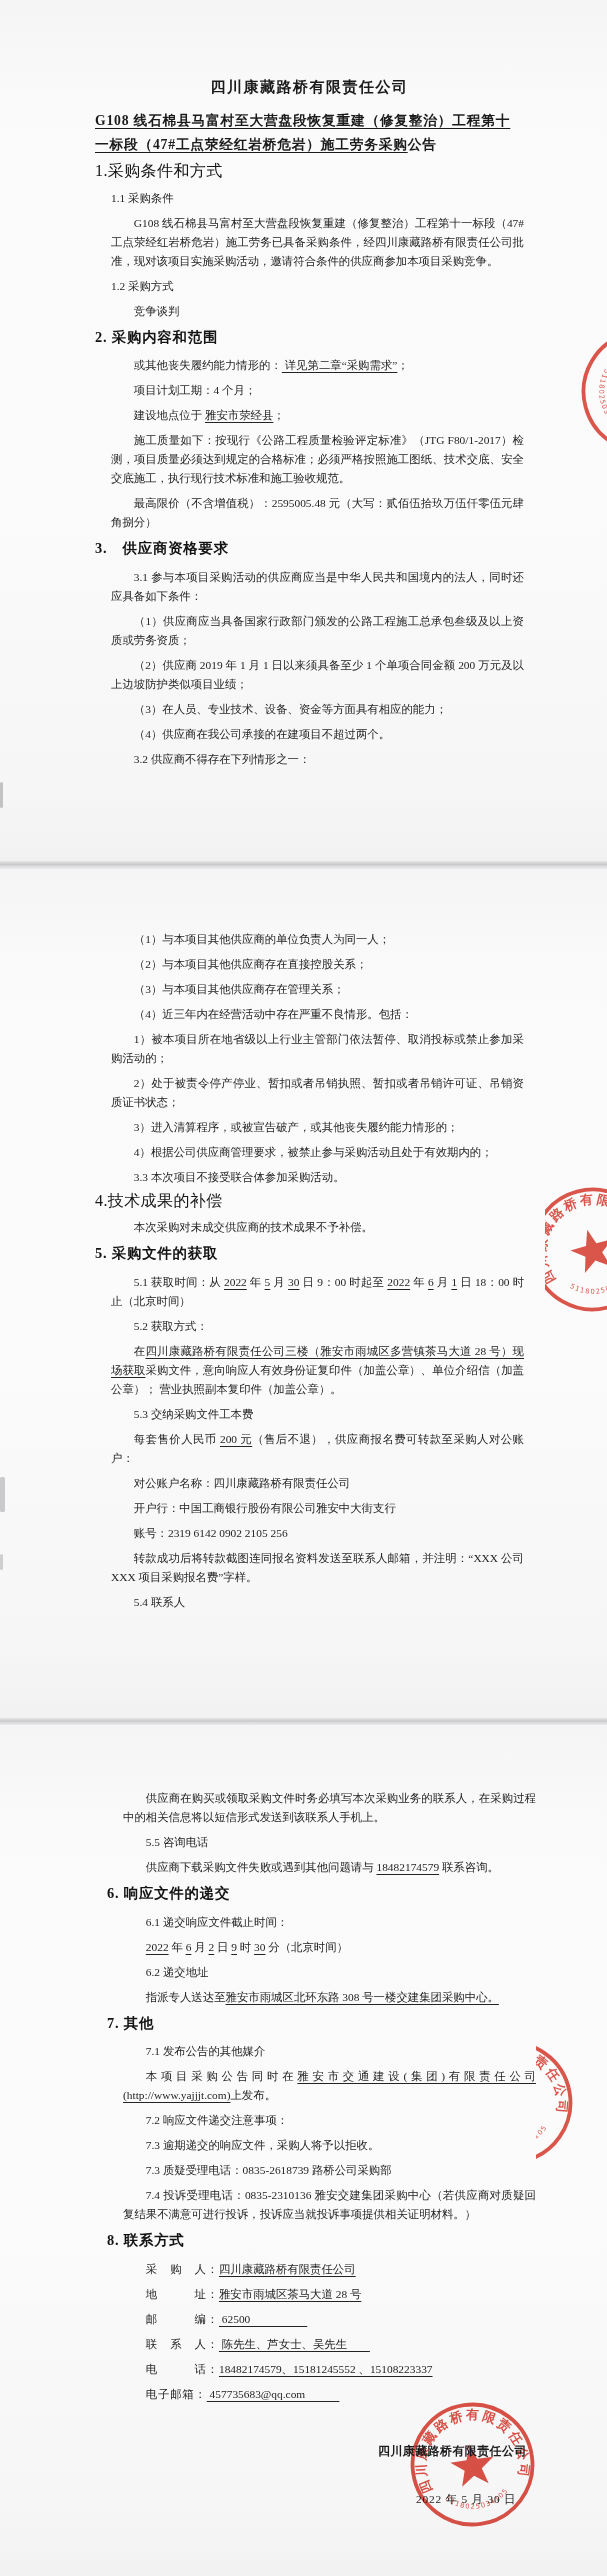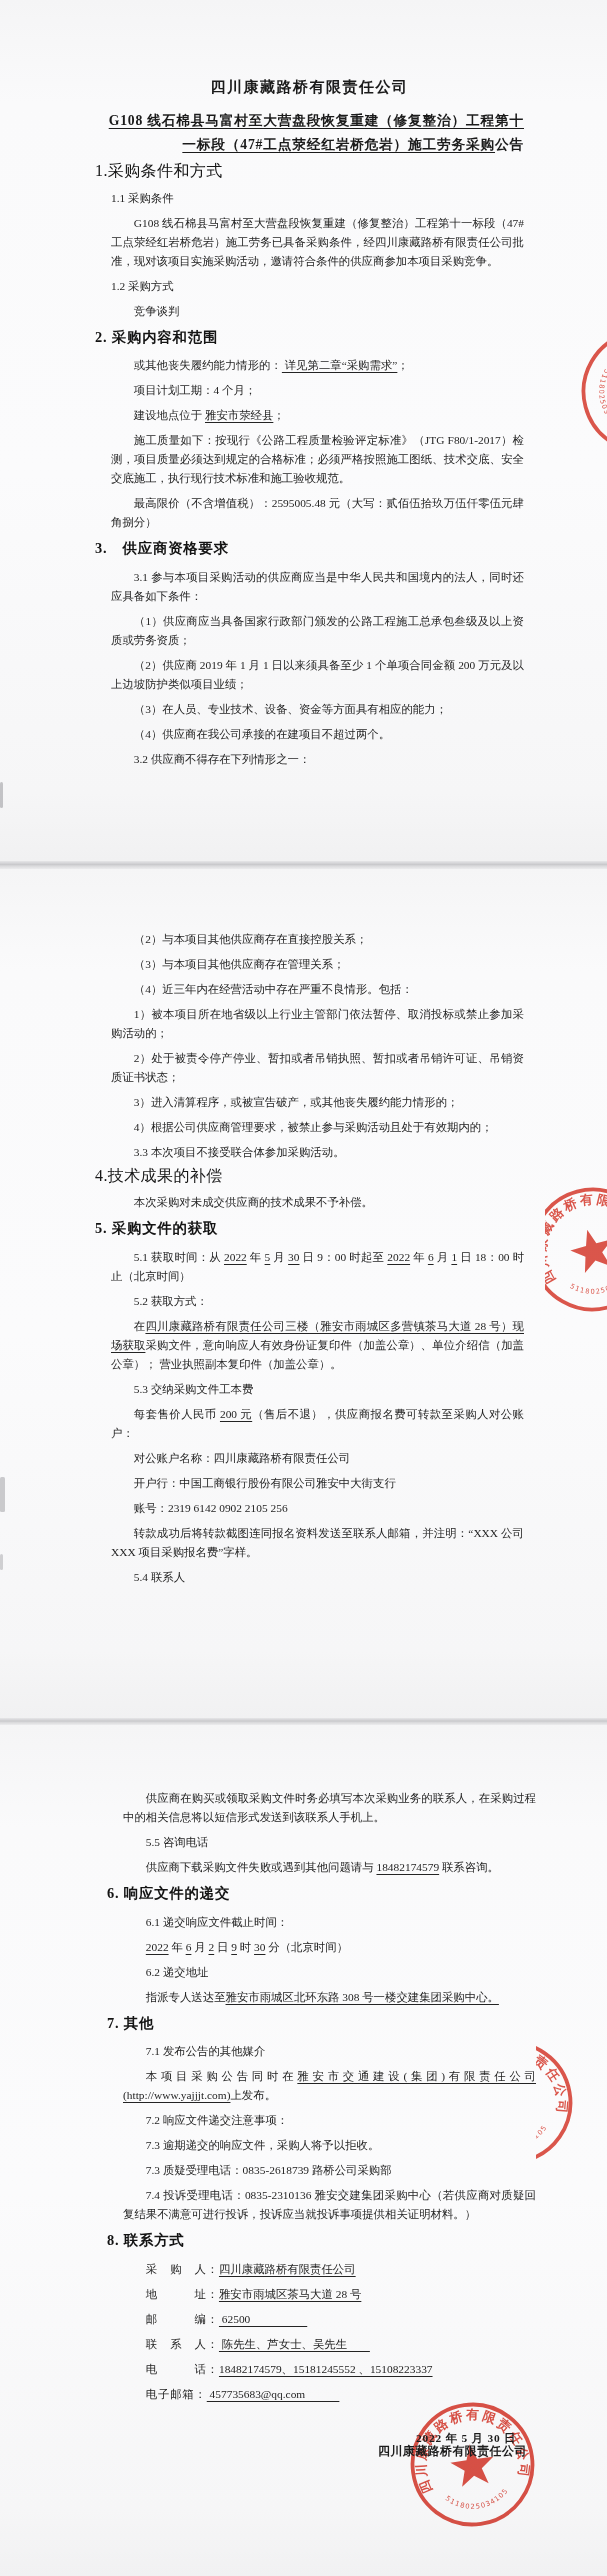--- a/index.html
+++ b/index.html
@@ -26,37 +26,37 @@
   .padp1{padding:76px 83px 0 95px;}
   .padp2{padding:61px 83px 0 95px;}
   .padp3{padding:64px 83px 0 95px;}
 
   .blk{margin:0 0 6px 0;}
   .title{
     text-align:center;font-weight:bold;font-size:15px;line-height:23px;
     letter-spacing:1.5px;color:#1b1b1b;margin-bottom:10px;
   }
   .subtitle{
-    text-align:right;font-weight:bold;font-size:13.7px;line-height:23.5px;
+    text-align:left;font-weight:bold;font-size:13.7px;line-height:23.5px;
     letter-spacing:0.8px;color:#1b1b1b;margin-bottom:6.8px;
   }
   .hs{font-weight:normal;font-size:16px;line-height:16.7px;color:#161616;margin:1.5px 0 9px 0;letter-spacing:0.4px;}
   .h{font-weight:bold;font-size:14.4px;line-height:20.5px;color:#141414;margin:4.6px 0 9px 0;letter-spacing:0.8px;}
   .p,.pn{font-size:11.4px;line-height:19px;text-align:justify;color:#242424;margin-left:16px;}
   .p{text-indent:2em;}
   .pn{text-indent:0;}
   .u{text-decoration:underline;text-underline-offset:3px;text-decoration-thickness:0.8px;}
   .lbl{letter-spacing:0.8px;}
 
   .sig-company{
     position:absolute;left:378px;top:718px;font-size:12px;font-weight:bold;
     letter-spacing:0.4px;color:#1d1d1d;z-index:3;
   }
   .sig-date{
-    position:absolute;left:416px;top:706px;font-size:11.4px;font-weight:bold;
+    position:absolute;left:416px;top:767px;font-size:11.4px;font-weight:normal;
     letter-spacing:0.8px;color:#1d1d1d;z-index:3;
   }
   .seal-main{
     position:absolute;left:408px;top:675px;width:129px;height:129px;
     transform:rotate(-8deg);opacity:.88;mix-blend-mode:multiply;z-index:2;
   }
   .slice{position:absolute;overflow:hidden;z-index:2;mix-blend-mode:multiply;}
   .slice svg{position:absolute;width:129px;height:129px;opacity:.85;}
   .seal-ring{fill:#d93a2d;font-size:17px;font-weight:bold;letter-spacing:3.5px;
     font-family:"Liberation Serif","DejaVu Serif",serif;}
@@ -114,20 +114,21 @@
           <use href="#seal-sym"></use>
         </svg>
     </div>
     <div class="smudge" style="left:0;top:782px;width:3px;height:26px;opacity:.45"></div>
   </section>
 
   <div class="seam"></div>
 
   <section class="page pg2">
     <div class="content padp2">
+        <div class="blk p"><span>（1）与本项目其他供应商的单位负责人为同一人；</span></div>
         <div class="blk p"><span>（2）与本项目其他供应商存在直接控股关系；</span></div>
         <div class="blk p"><span>（3）与本项目其他供应商存在管理关系；</span></div>
         <div class="blk p"><span>（4）近三年内在经营活动中存在严重不良情形。包括：</span></div>
         <div class="blk p"><span>1）被本项目所在地省级以上行业主管部门依法暂停、取消投标或禁止参加采购活动的；</span></div>
         <div class="blk p"><span>2）处于被责令停产停业、暂扣或者吊销执照、暂扣或者吊销许可证、吊销资质证书状态；</span></div>
         <div class="blk p"><span>3）进入清算程序，或被宣告破产，或其他丧失履约能力情形的；</span></div>
         <div class="blk p"><span>4）根据公司供应商管理要求，被禁止参与采购活动且处于有效期内的；</span></div>
         <div class="blk p"><span>3.3 本次项目不接受联合体参加采购活动。</span></div>
         <div class="blk hs"><span>4.技术成果的补偿</span></div>
         <div class="blk p"><span>本次采购对未成交供应商的技术成果不予补偿。</span></div>

